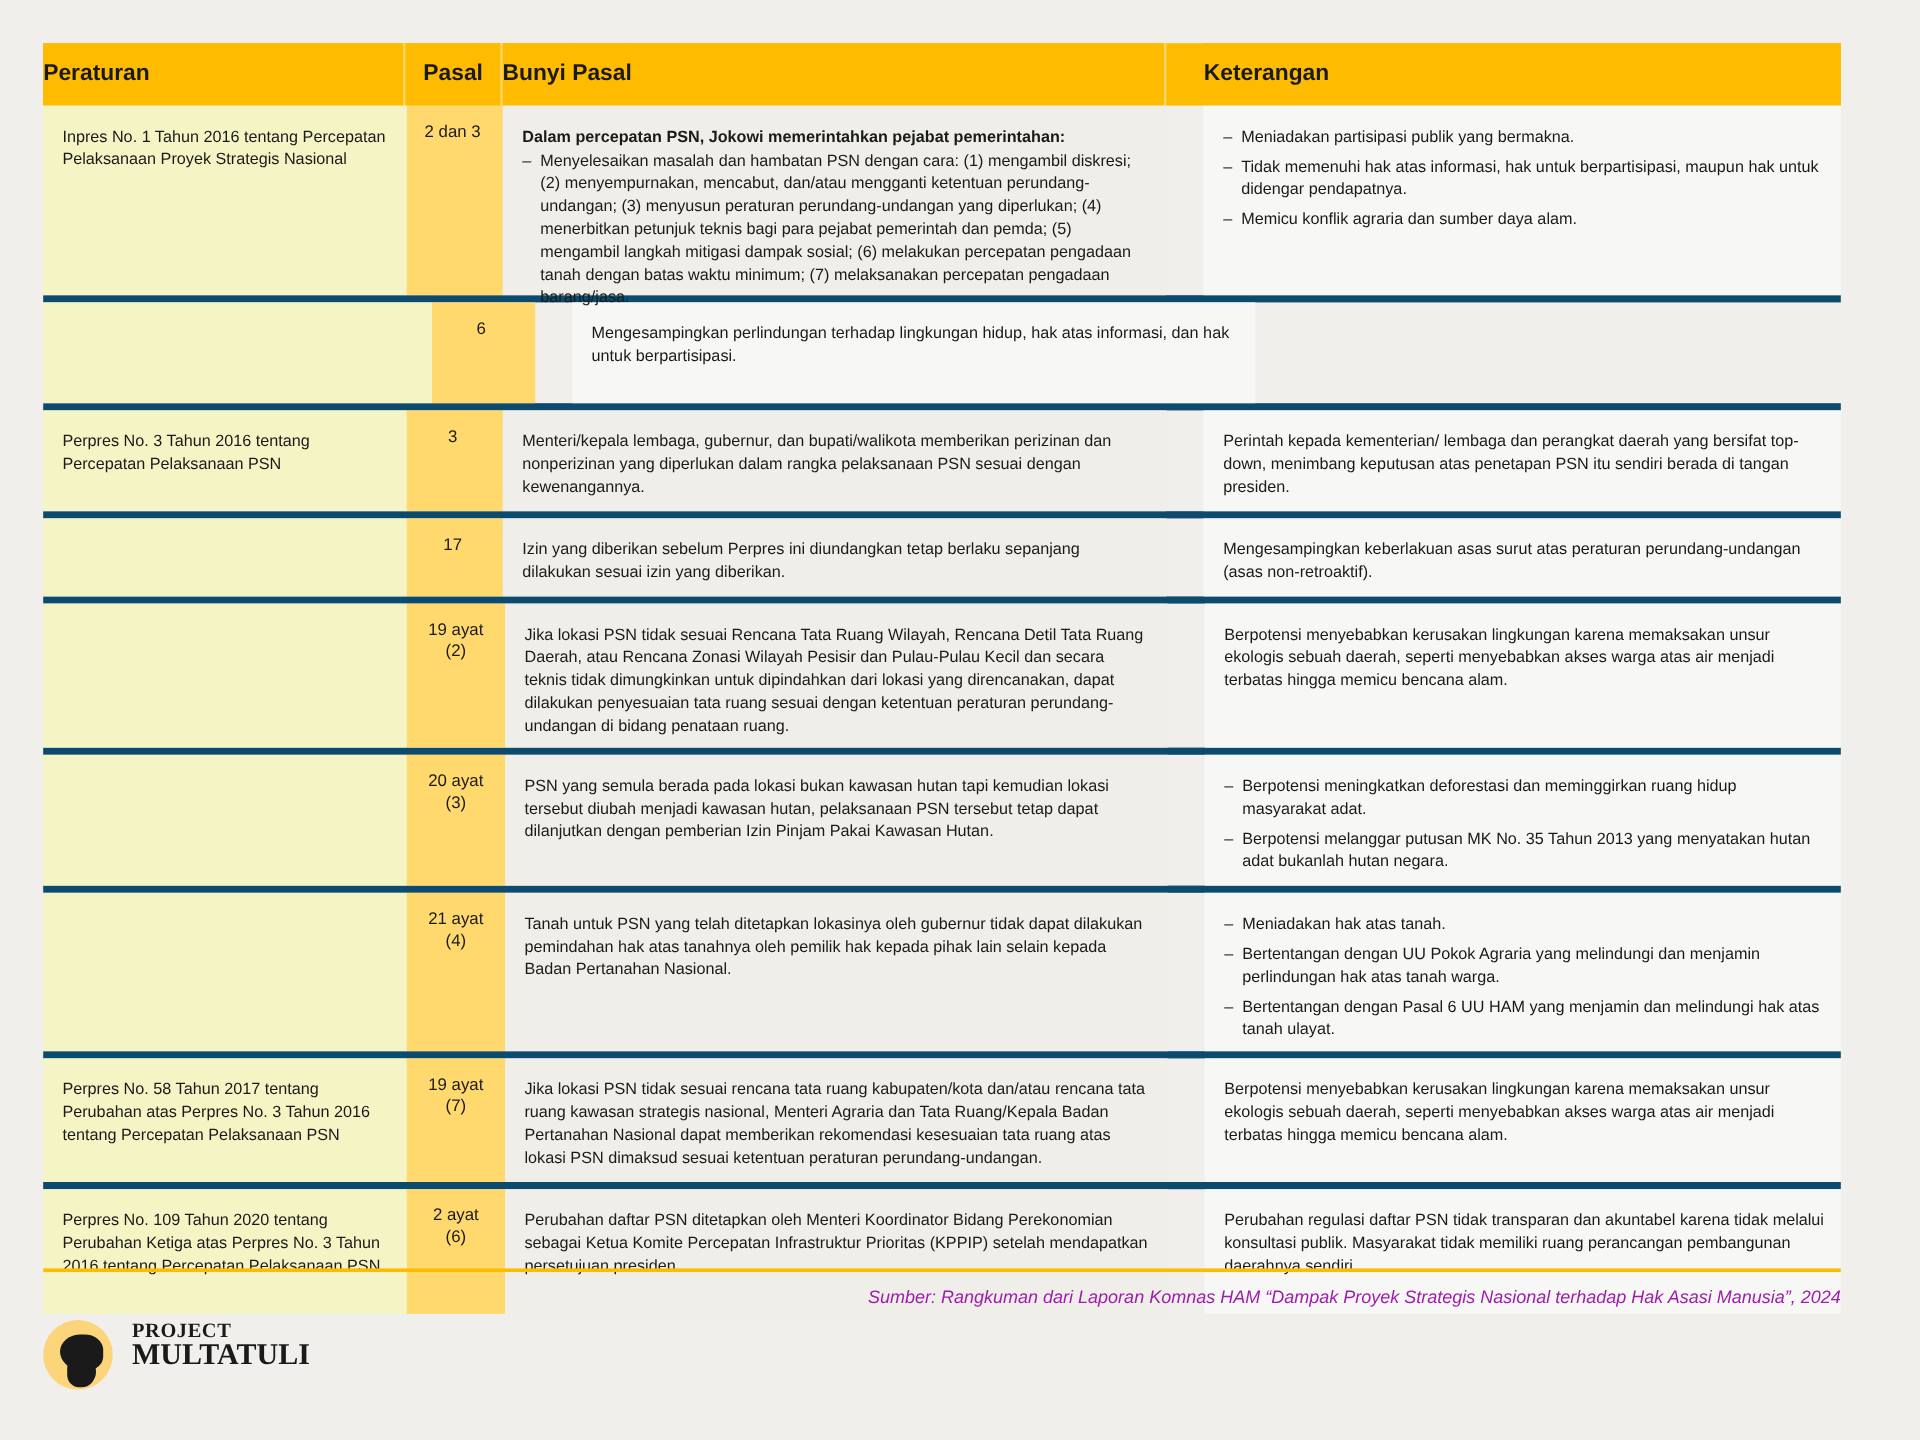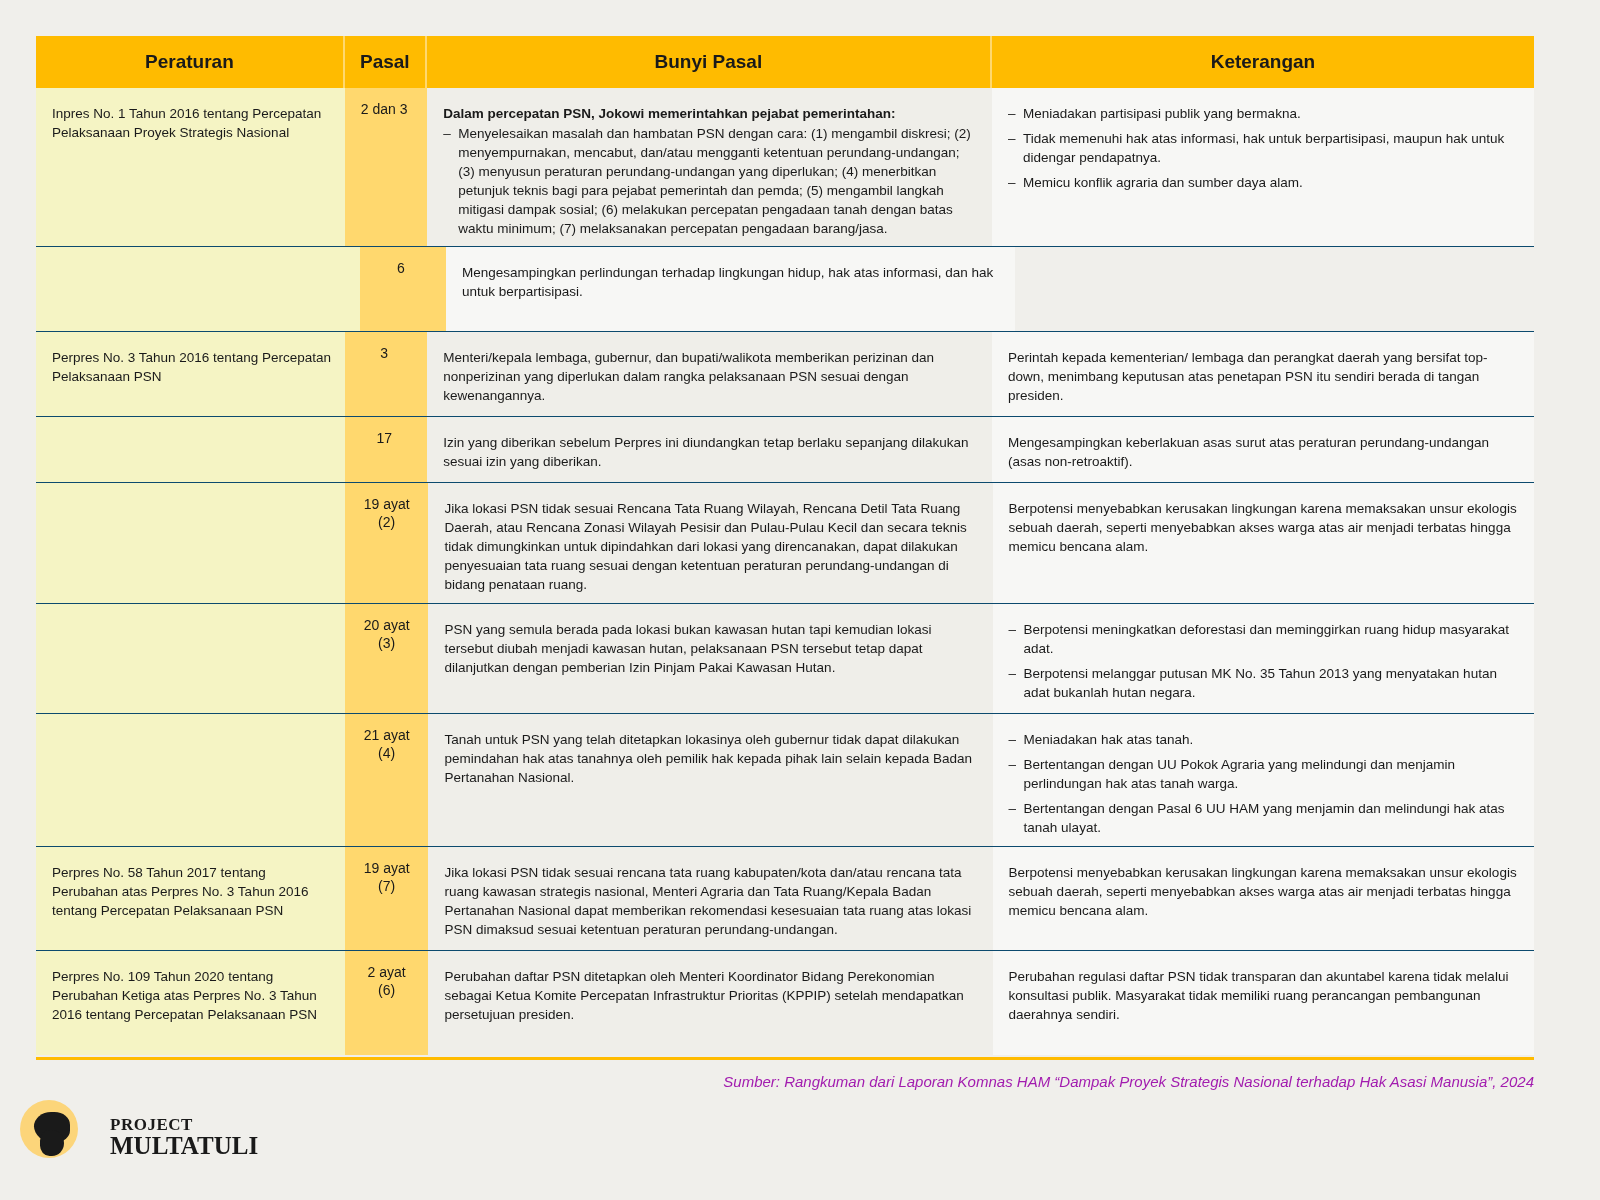--- a/index.html
+++ b/index.html
@@ -4,41 +4,41 @@
 <style>
   html, body { margin:0; padding:0; }
   body {
     width:1600px; height:1200px; background:#f0efeb;
     font-family:"Liberation Sans", sans-serif; color:#1a1a1a;
     position:relative; overflow:hidden;
   }
   .table {
     position:absolute; left:36px; top:36px; width:1498px;
   }
-  .row { display:flex; border-bottom:1px solid #0c4a6e; }
+  .row { display:flex; border-bottom:6px solid #0c4a6e; }
   .row.header { border-bottom:none; background:#ffbb00; height:52px; }
   .cell { box-sizing:border-box; font-size:13.5px; line-height:19px; }
   .c1 { width:324px; background:#f5f4c4; padding:16px 14px 0 16px; }
   .c2 { width:86px; background:#ffd86e; text-align:center; padding:12px 4px 0 0; font-size:14px; line-height:18px; }
   .c3 { width:593px; background:#efeee9; padding:16px 14px 0 16px; }
-  .c4 { width:569px; background:#f7f7f5; padding:16px 14px 0 16px; }
+  .c4 { width:569px; background:#f7f7f5; padding:16px 14px 0 16px;margin-left:31px; }
   .header .cell {
-    background:#ffbb00; font-weight:bold; font-size:19px; text-align:center;
+    background:#ffbb00; font-weight:bold; font-size:19px; 
     line-height:52px; padding:0; border-right:2px solid #ffd86e;
   }
   .header .cell:last-child { border-right:none; }
   ul.dash { list-style:none; margin:0; padding:0; }
   ul.dash li { position:relative; padding-left:15px; margin-bottom:6px; }
   ul.dash li::before { content:"–"; position:absolute; left:0; top:0; }
   .lead { margin:0 0 1px 0;font-weight:bold; }
   .bottom-rule { position:absolute; left:36px; width:1498px; height:3px; background:#ffbb00; top:1057px; }
   .source {
     position:absolute; right:66px; top:1073px; font-size:15px; font-style:italic; color:#a21caf;
   }
-  .logo { position:absolute; left:20px; top:1100px; display:flex; align-items:flex-end;gap:16px; }
+  .logo { position:absolute; left:36px; top:1100px; display:flex; align-items:flex-start; }
   .logo-mark {
     width:58px; height:58px; border-radius:50%; background:#fcd57a; position:relative; overflow:hidden;
   }
   .logo-mark .head {
     position:absolute; left:14px; top:12px; width:36px; height:30px; background:#1a1a1a;
     border-radius:50% 45% 40% 55%;
   }
   .logo-mark .face {
     position:absolute; left:20px; top:30px; width:24px; height:26px; background:#1a1a1a;
     border-radius:40% 50% 50% 40%;

